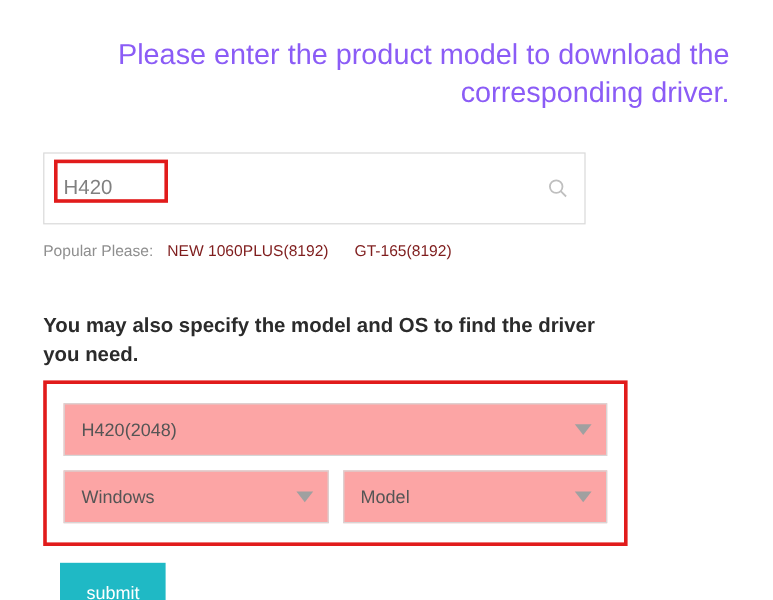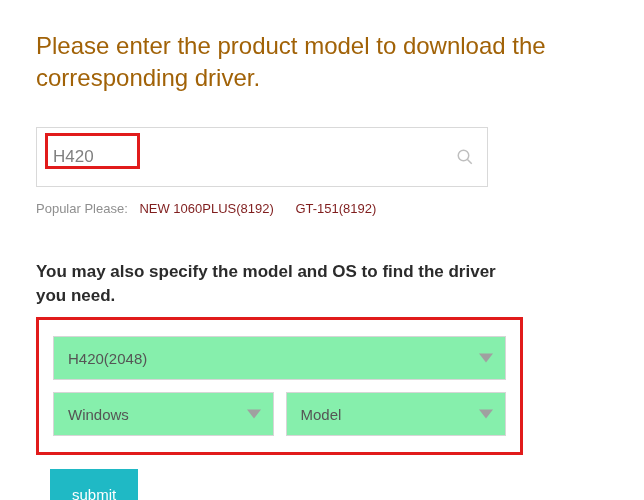--- a/index.html
+++ b/index.html
@@ -11,23 +11,24 @@
       font-family: Arial, Helvetica, sans-serif;
       background: #fff;
       width: 644px;
       height: 500px;
       padding: 30px 36px 20px 36px;
       color: #333;
     }
     .heading {
       font-size: 24px;
       font-weight: 400;
-      color: #a16207;
+      color: #8b5cf6;
       line-height: 1.35;
       margin-bottom: 32px;
+      text-align: right;
     }
     .search-wrap {
       position: relative;
       width: 452px;
       margin-bottom: 14px;
     }
     .search-input {
       width: 100%;
       height: 60px;
       border: 1px solid #d9d9d9;
@@ -77,21 +78,21 @@
     }
     .select-block {
       border: 3px solid #e11b1b;
       padding: 16px 14px 16px 14px;
       width: 487px;
       margin-bottom: 14px;
     }
     .select {
       position: relative;
       border: 1px solid #d6d6d6;
-      background: #86efac;
+      background: #fca5a5;
       height: 44px;
       display: flex;
       align-items: center;
       padding: 0 14px;
       font-size: 15px;
       color: #555;
       cursor: pointer;
     }
     .select .chev {
       position: absolute;
@@ -137,21 +138,21 @@
     <svg viewBox="0 0 24 24" fill="none" stroke="currentColor" stroke-width="2">
       <circle cx="10" cy="10" r="7"></circle>
       <line x1="15" y1="15" x2="21" y2="21"></line>
     </svg>
   </span>
 </div>
 
 <div class="popular-row">
   <span>Popular Please:</span>
   <a href="#" class="popular-link">NEW 1060PLUS(8192)</a>
-  <a href="#" class="popular-link">GT-151(8192)</a>
+  <a href="#" class="popular-link">GT-165(8192)</a>
 </div>
 
 <p class="specify-text">You may also specify the model and OS to find the driver you need.</p>
 
 <div class="select-block">
   <div class="select row1">
     <span>H420(2048)</span>
     <span class="chev"></span>
   </div>
   <div class="row2">

